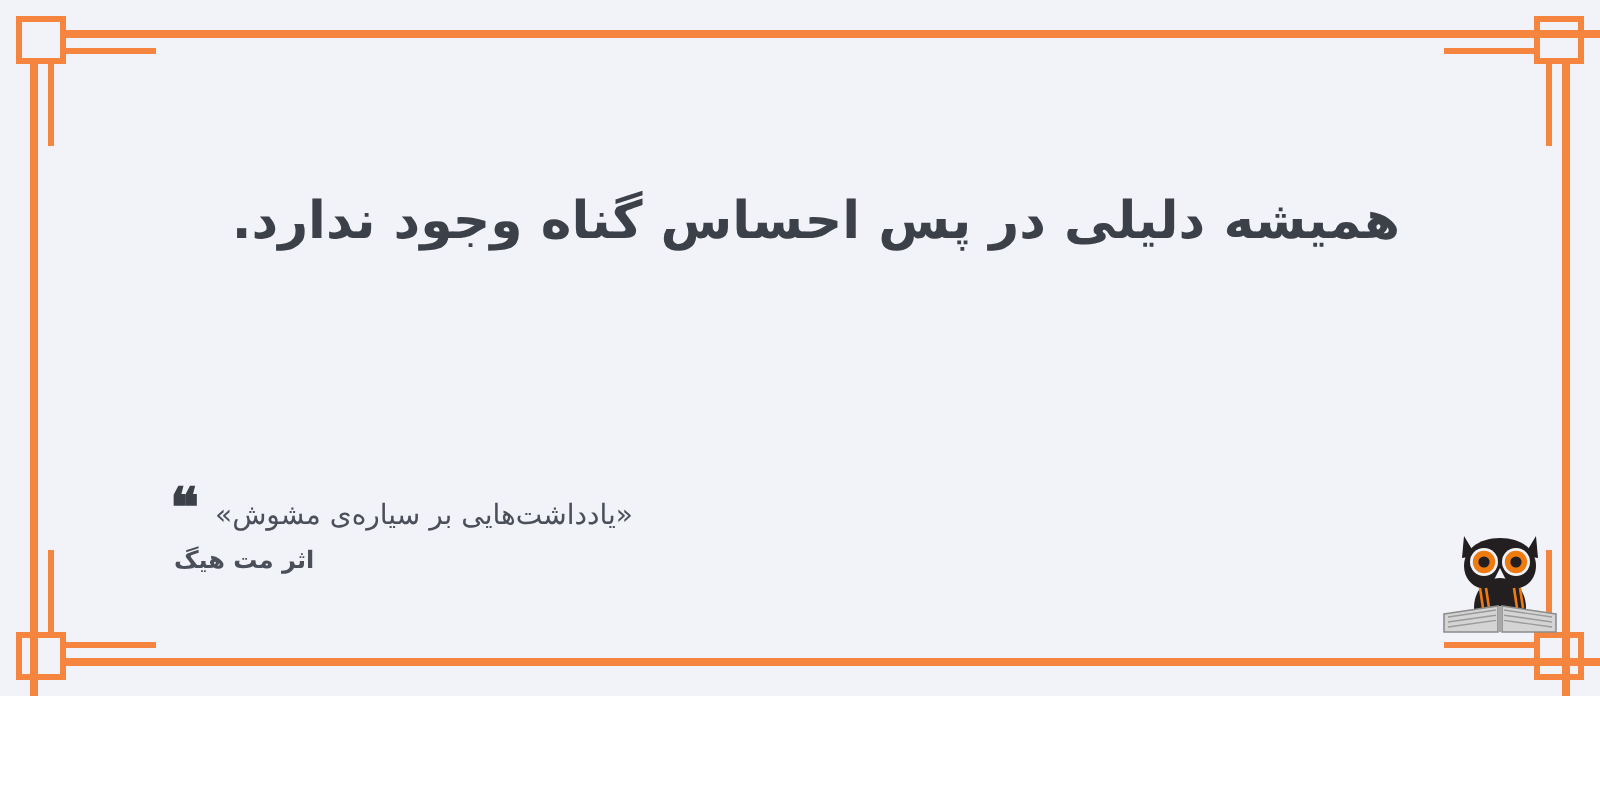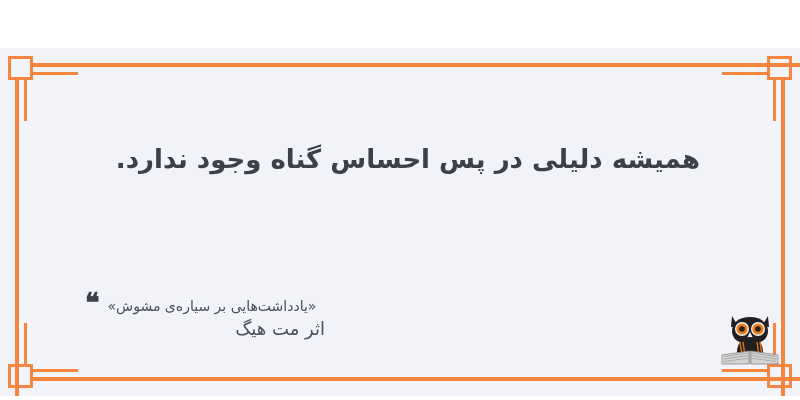--- a/index.html
+++ b/index.html
@@ -8,21 +8,20 @@
     padding: 0;
     background: #ffffff;
   }
   .card {
     position: relative;
     width: 800px;
     height: 348px;
     background: #f2f3f8;
     overflow: hidden;
     font-family: "DejaVu Sans", "Liberation Sans", sans-serif;
-    margin-top: 48px;
   }
 
   
   .frame-line {
     position: absolute;
     background: #f5853f;
   }
   .frame-square {
     position: absolute;
     width: 25px;
@@ -99,24 +98,24 @@
     transform: translateY(-2px);
   }
   .attr-text {
     color: #4a4f59;
     font-size: 14px;
     font-weight: normal;
     line-height: 21px;
   }
   .attr-author {
     color: #4a4f59;
-    font-size: 18px;
-    font-weight: normal;
+    font-size: 12px;
+    font-weight: bold;
     line-height: 21px;
-    text-align: right;
+    text-align: left;
     padding-left: 2px;
     margin-top: 1px;
   }
 
   
   .logo {
     position: absolute;
     right: 18px;
     bottom: 28px;
     width: 64px;

